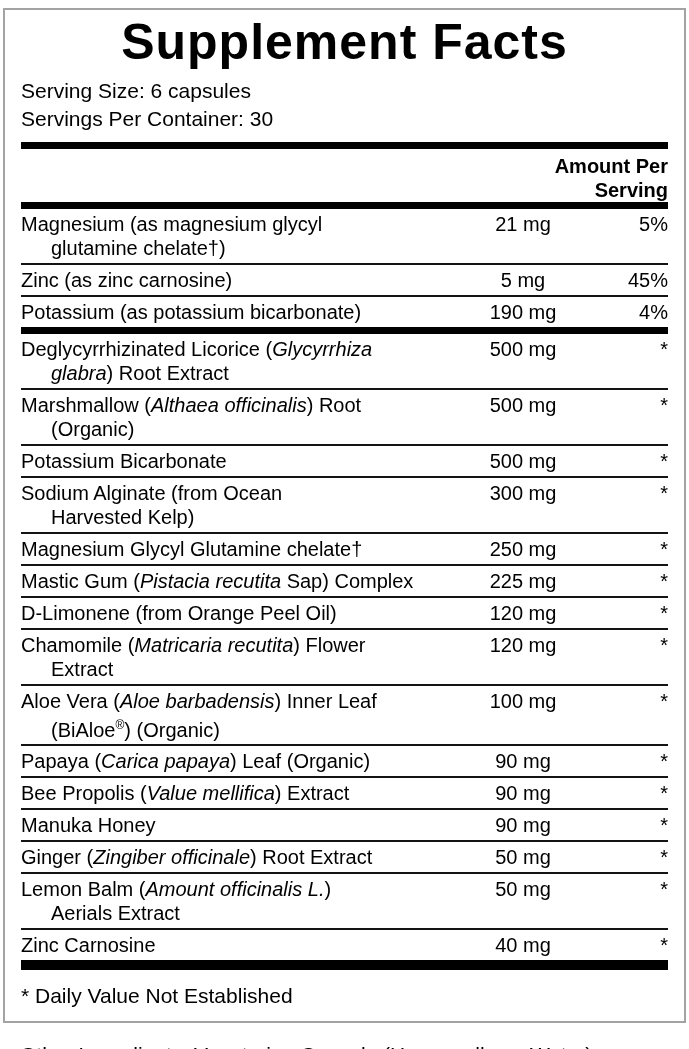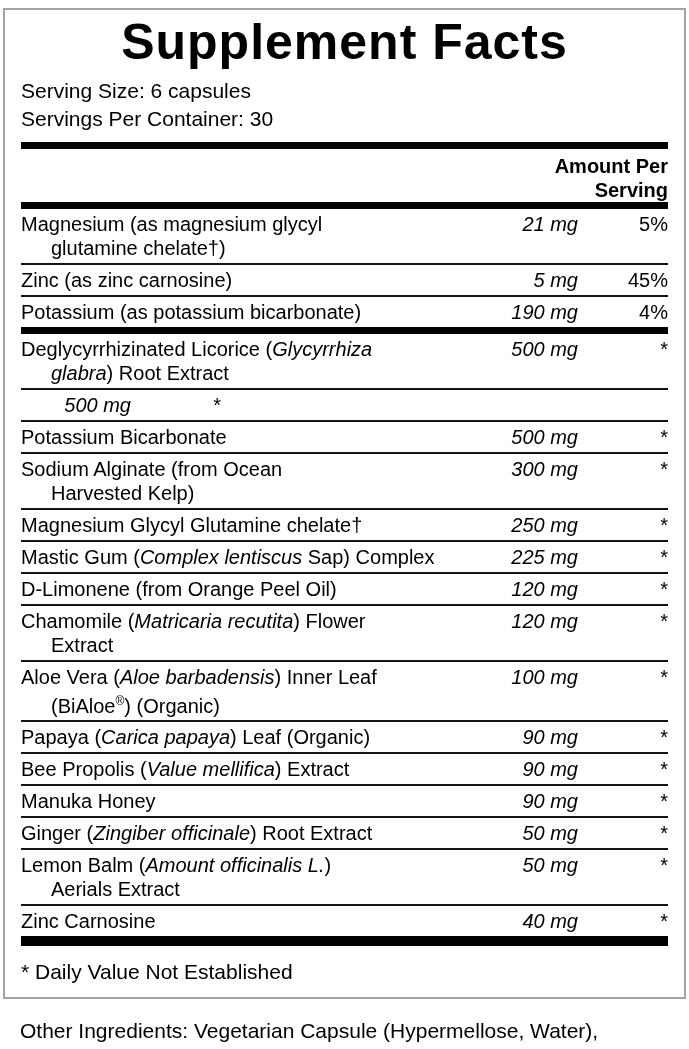--- a/index.html
+++ b/index.html
@@ -53,21 +53,21 @@
     align-items: flex-start;
     padding: 3px 0 3px 0;
     font-size: 20px;
     line-height: 24px;
   }
   .cell.name {
     flex: 1;
     padding-left: 30px;
     text-indent: -30px;
   }
-  .cell.amt { width: 110px; text-align: right; font-style: italic; }
+  .cell.amt { width: 110px; text-align: center; }
   .cell.dv  { width: 90px;  text-align: right; }
   .cell sup { font-size: 60%; }
   .sep { height: 2px; background: #141414; }
 
   .footnote {
     font-size: 21px;
     line-height: 26px;
     margin: 13px 0 6px 0;
   }
   .other {
@@ -119,20 +119,21 @@
     <div class="bar thick"></div>
 
     <div class="row">
       <div class="cell name">Deglycyrrhizinated Licorice (<i>Glycyrrhiza<br>glabra</i>) Root Extract</div>
       <div class="cell amt">500 mg</div>
       <div class="cell dv">*</div>
     </div>
     <div class="sep"></div>
 
     <div class="row">
+      <div class="cell name">Marshmallow (<i>Althaea officinalis</i>) Root<br>(Organic)</div>
       <div class="cell amt">500 mg</div>
       <div class="cell dv">*</div>
     </div>
     <div class="sep"></div>
 
     <div class="row">
       <div class="cell name">Potassium Bicarbonate</div>
       <div class="cell amt">500 mg</div>
       <div class="cell dv">*</div>
     </div>
@@ -146,21 +147,21 @@
     <div class="sep"></div>
 
     <div class="row">
       <div class="cell name">Magnesium Glycyl Glutamine chelate†</div>
       <div class="cell amt">250 mg</div>
       <div class="cell dv">*</div>
     </div>
     <div class="sep"></div>
 
     <div class="row">
-      <div class="cell name">Mastic Gum (<i>Complex lentiscus</i> Sap) Complex</div>
+      <div class="cell name">Mastic Gum (<i>Pistacia recutita</i> Sap) Complex</div>
       <div class="cell amt">225 mg</div>
       <div class="cell dv">*</div>
     </div>
     <div class="sep"></div>
 
     <div class="row">
       <div class="cell name">D-Limonene (from Orange Peel Oil)</div>
       <div class="cell amt">120 mg</div>
       <div class="cell dv">*</div>
     </div>

